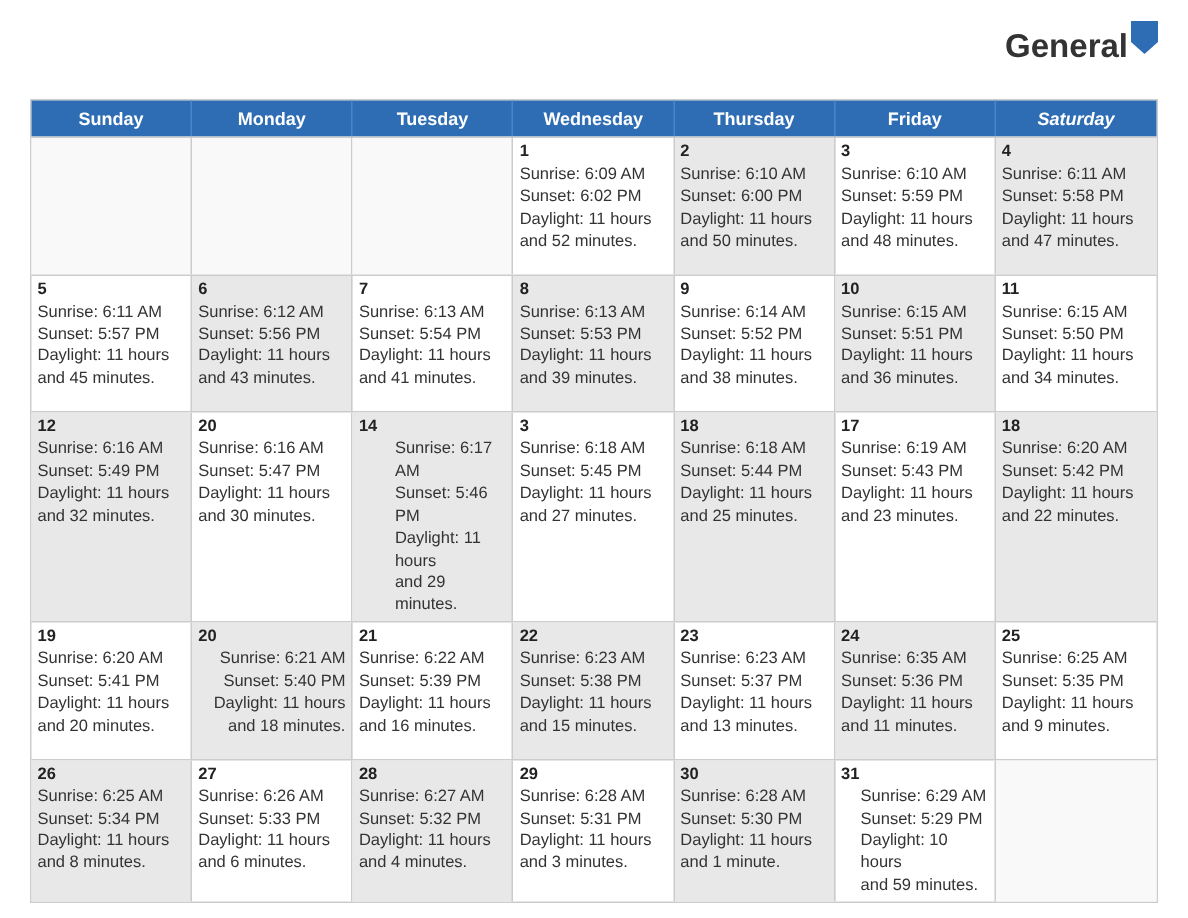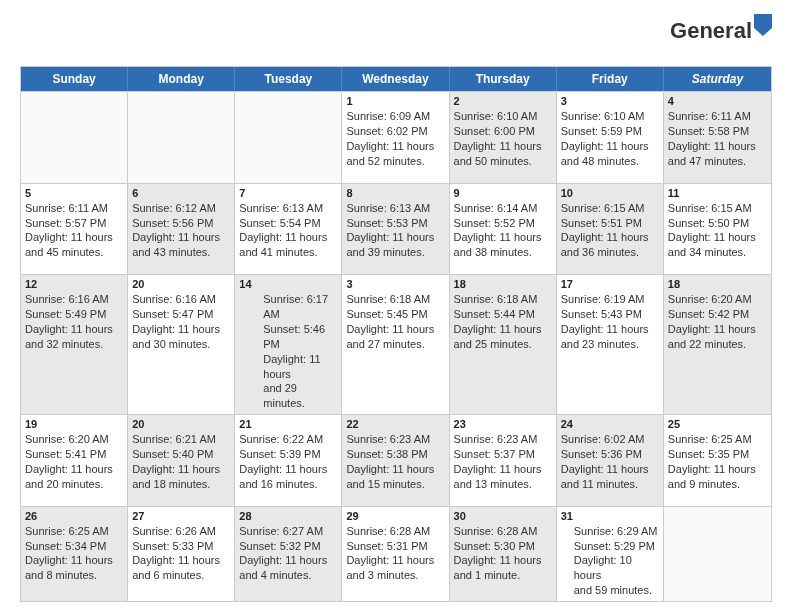--- a/index.html
+++ b/index.html
@@ -278,21 +278,21 @@
         <div class="cal-row">
           <div class="cal-cell">
             <span class="day-num">19</span>
             <div class="cell-text" style="white-space: pre-line;">Sunrise: 6:20 AM
 Sunset: 5:41 PM
 Daylight: 11 hours
 and 20 minutes.</div>
           </div>
           <div class="cal-cell shaded">
             <span class="day-num">20</span>
-            <div class="cell-text" style="white-space: pre-line;">Sunrise: 6:21 AM
+            <div class="cell-text" style="white-space: pre-line; text-align: right;">Sunrise: 6:21 AM
 Sunset: 5:40 PM
 Daylight: 11 hours
 and 18 minutes.</div>
           </div>
           <div class="cal-cell">
             <span class="day-num">21</span>
             <div class="cell-text" style="white-space: pre-line;">Sunrise: 6:22 AM
 Sunset: 5:39 PM
 Daylight: 11 hours
 and 16 minutes.</div>
@@ -306,21 +306,21 @@
           </div>
           <div class="cal-cell">
             <span class="day-num">23</span>
             <div class="cell-text" style="white-space: pre-line;">Sunrise: 6:23 AM
 Sunset: 5:37 PM
 Daylight: 11 hours
 and 13 minutes.</div>
           </div>
           <div class="cal-cell shaded">
             <span class="day-num">24</span>
-            <div class="cell-text" style="white-space: pre-line;">Sunrise: 6:02 AM
+            <div class="cell-text" style="white-space: pre-line;">Sunrise: 6:35 AM
 Sunset: 5:36 PM
 Daylight: 11 hours
 and 11 minutes.</div>
           </div>
           <div class="cal-cell">
             <span class="day-num">25</span>
             <div class="cell-text" style="white-space: pre-line;">Sunrise: 6:25 AM
 Sunset: 5:35 PM
 Daylight: 11 hours
 and 9 minutes.</div>

